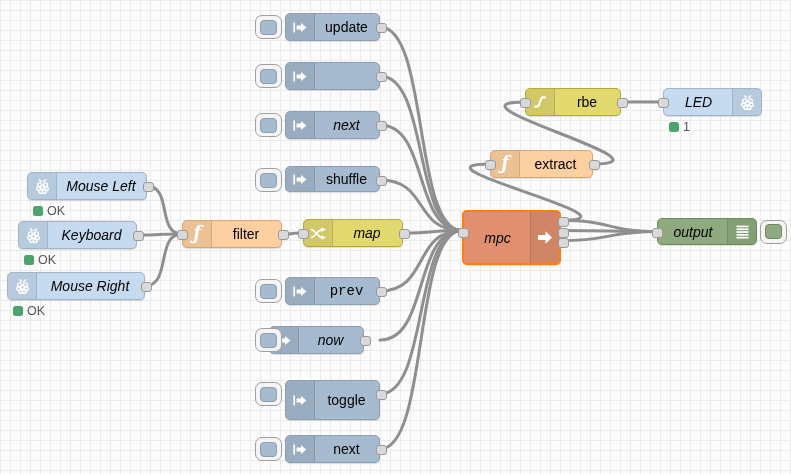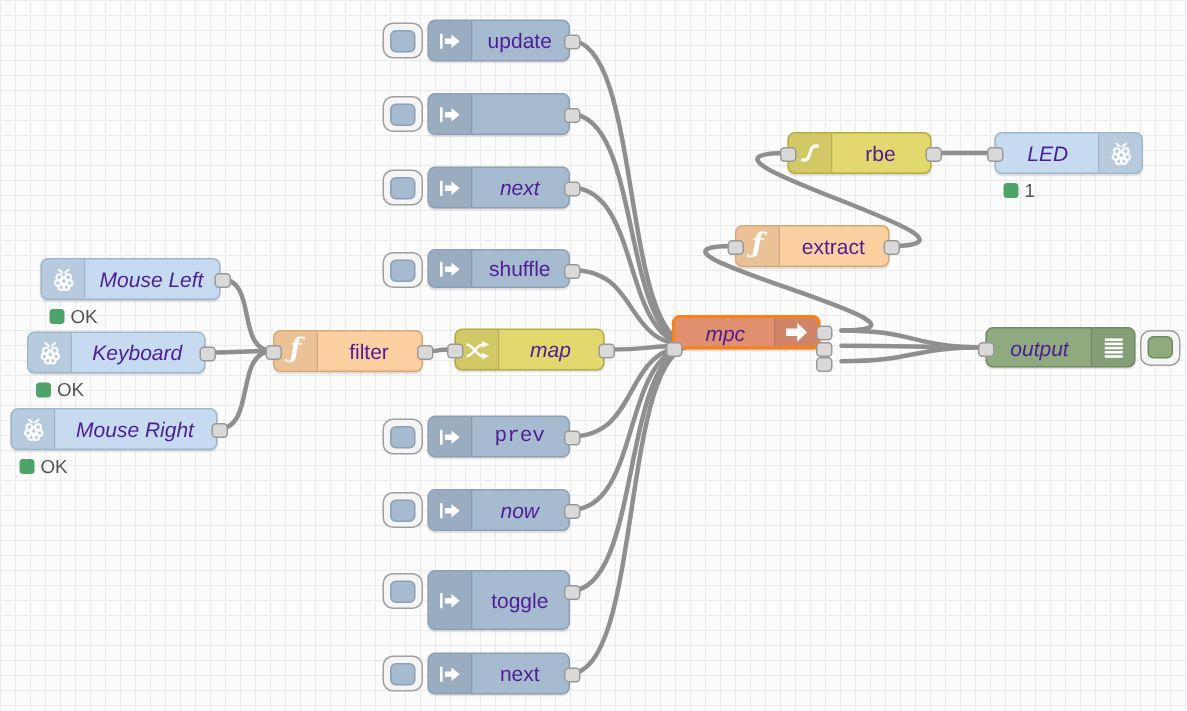--- a/index.html
+++ b/index.html
@@ -25,21 +25,21 @@
   .band{
     position:absolute;top:0;bottom:0;width:28px;
     display:flex;align-items:center;justify-content:center;
     background:rgba(0,0,0,0.07);
   }
   .band.left{left:0;border-top-left-radius:4px;border-bottom-left-radius:4px;border-right:1px solid rgba(0,0,0,0.12);}
   .band.right{right:0;border-top-right-radius:4px;border-bottom-right-radius:4px;border-left:1px solid rgba(0,0,0,0.12);}
   .nlabel{
     position:absolute;top:0;bottom:0;left:0;right:0;
     display:flex;align-items:center;justify-content:center;
-    font-size:14px;color:#4c1d95;white-space:nowrap;
+    font-size:14px;color:#000000;white-space:nowrap;
   }
   .nlabel.italic{font-style:italic;}
   .nlabel.bleft{left:28px;}
   .nlabel.bright{right:28px;}
   .port{
     position:absolute;z-index:3;width:11px;height:10px;border-radius:3px;
     background:#d9d9d9;border:1px solid #999;box-sizing:border-box;
   }
   .inject-btn,.debug-btn{
     position:absolute;z-index:2;width:27px;height:24px;border-radius:7px;
@@ -150,21 +150,21 @@
               <path d="M3.6 5.6 H8 V3 L13.4 7.5 L8 12 V9.4 H3.6 Z" fill="#fff"></path>
             </svg>
           </span>
         </div>
         <div class="nlabel bleft">prev</div>
         <div class="port" style="left: 90px; top: 9px;"></div>
       </div>
       <div class="inject-btn" style="left: 255px; top: 279px;">
         <div class="btn-inner" style="background: rgb(166, 187, 207); border: 1px solid rgb(141, 160, 179);"></div>
       </div>
-      <div class="node" style="left: 285px; top: 326px; width: 95px; height: 28px; background: rgb(166, 187, 207); border-color: rgb(141, 160, 179);">
+      <div class="node" style="left: 269px; top: 326px; width: 95px; height: 28px; background: rgb(166, 187, 207); border-color: rgb(141, 160, 179);">
         <div class="band left">
           <span style="display: flex;">
             <svg width="15" height="15" viewBox="0 0 15 15">
               <path d="M1.2 2.5 V12.5" stroke="#fff" stroke-width="1.7" fill="none"></path>
               <path d="M3.6 5.6 H8 V3 L13.4 7.5 L8 12 V9.4 H3.6 Z" fill="#fff"></path>
             </svg>
           </span>
         </div>
         <div class="nlabel italic bleft">now</div>
         <div class="port" style="left: 90px; top: 9px;"></div>
@@ -295,21 +295,21 @@
               </g>
               <path d="M10.8 1.3 L15.6 3.6 L10.8 5.9 Z" fill="#fff"></path>
               <path d="M10.8 9.1 L15.6 11.4 L10.8 13.7 Z" fill="#fff"></path>
             </svg>
           </span>
         </div>
         <div class="nlabel italic bleft">map</div>
         <div class="port" style="left: -6px; top: 9px;"></div>
         <div class="port" style="left: 95px; top: 9px;"></div>
       </div>
-      <div class="node selected" style="left: 448px; top: 210px; width: 99px; height: 23px; background: rgb(224, 144, 111);">
+      <div class="node selected" style="left: 462px; top: 210px; width: 99px; height: 55px; background: rgb(224, 144, 111);">
         <div class="band right">
           <span style="display: flex;">
             <svg width="18" height="17" viewBox="0 0 18 17">
               <path d="M2 6 H9.5 V2.2 L16 8.5 L9.5 14.8 V11 H2 Z" fill="#fff"></path>
             </svg>
           </span>
         </div>
         <div class="nlabel italic bright">mpc</div>
         <div class="port" style="left: -6px; top: 15.5px;"></div>
         <div class="port" style="left: 94px; top: 5.25px;"></div>

